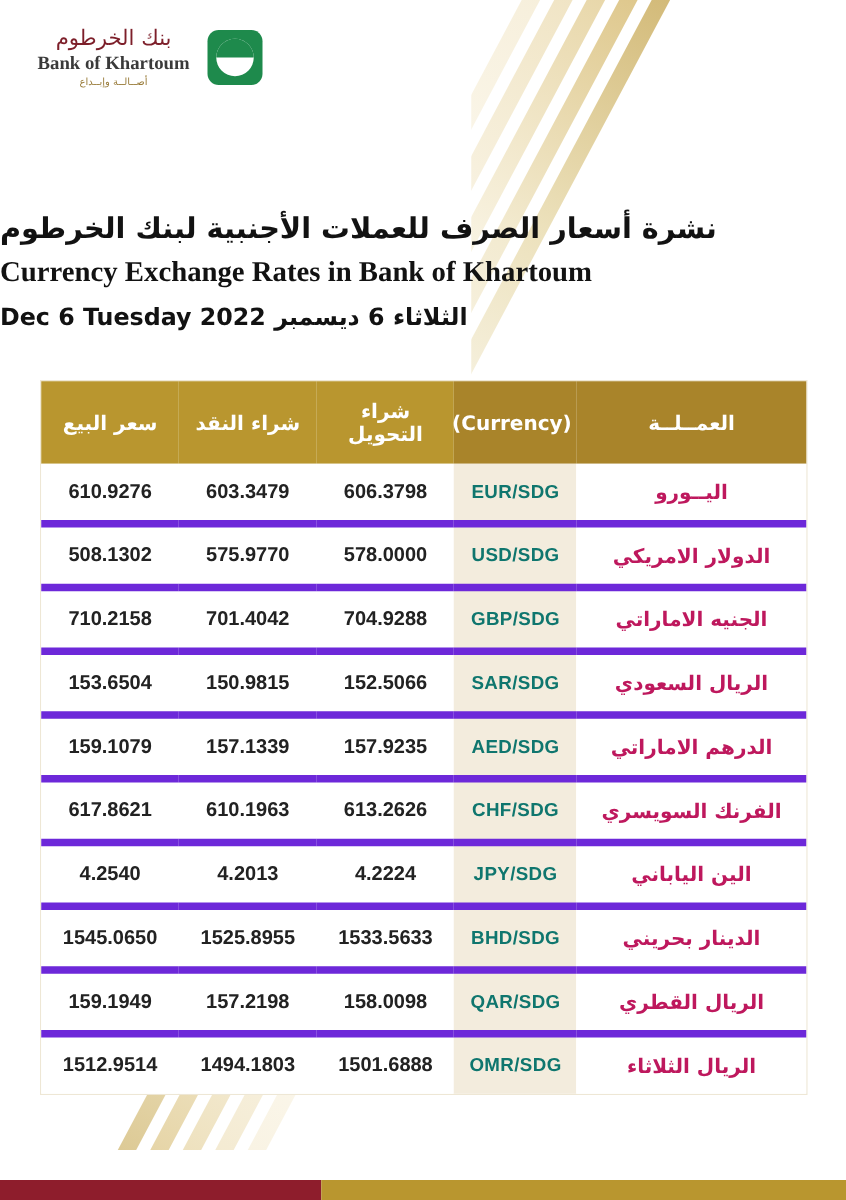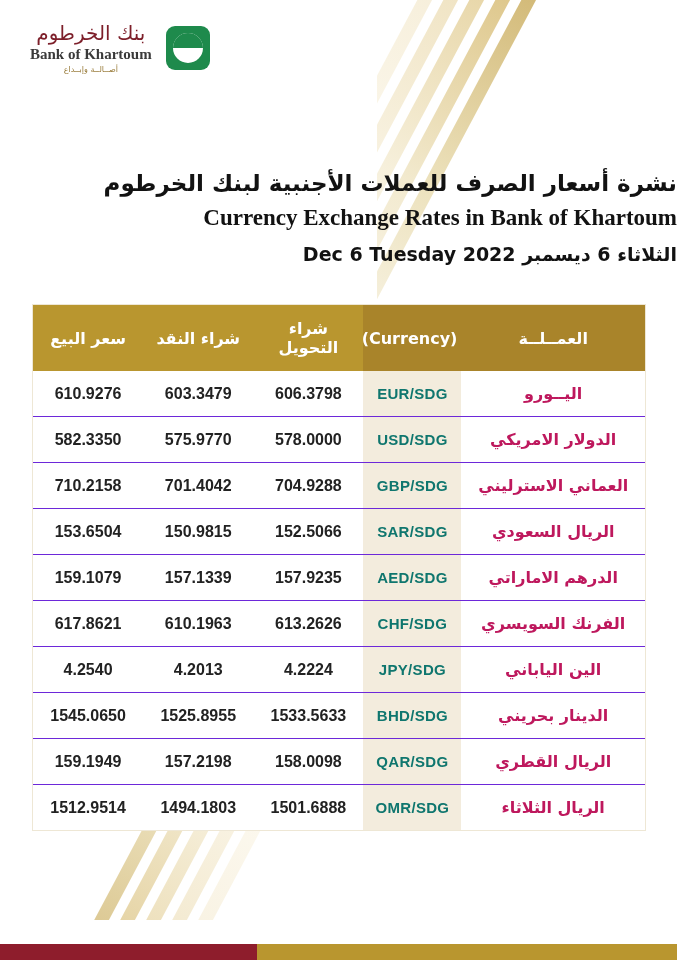--- a/index.html
+++ b/index.html
@@ -76,21 +76,21 @@
     align-items: center;
     gap: 14px;
     z-index: 3;
   }
   .logo-text {
     text-align: center;
     line-height: 1.1;
   }
   .logo-ar {
     font-family: "DejaVu Sans", sans-serif;
-    font-size: 20px;
+    font-size: 17px;
     color: #7d1f2a;
     letter-spacing: 1px;
     direction: rtl;
   }
   .logo-en {
     font-family: "Liberation Serif", serif;
     font-size: 15px;
     color: #3a3a3a;
     margin-top: 2px;
     font-weight: 600;
@@ -129,21 +129,21 @@
     left: 7px; top: 7px;
     border-radius: 15px 15px 0 0;
   }
 
   
   .titles {
     position: absolute;
     top: 168px;
     left: 0;
     width: 677px;
-    text-align: right;
+    text-align: left;
     z-index: 3;
   }
   .title-ar {
     font-family: "DejaVu Sans", sans-serif;
     font-size: 23px;
     font-weight: bold;
     color: #121212;
     direction: rtl;
     line-height: 1.35;
   }
@@ -191,21 +191,21 @@
   thead th.th-cur {
     background: #a9842a;
   }
   tbody td {
     font-family: "Liberation Sans", sans-serif;
     font-size: 16px;
     font-weight: bold;
     color: #222222;
     text-align: center;
     padding: 13px 4px;
-    border-bottom: 1px solid #6d28d9;
+    border-bottom: 6px solid #6d28d9;
     background: #ffffff;
   }
   tbody td.code {
     background: #f3ecdd;
     color: #0f766e;
     font-size: 15px;
     letter-spacing: .3px;
   }
   tbody td.name {
     background: #ffffff;
@@ -290,32 +290,32 @@
     </thead>
     <tbody>
       <tr>
         <td>610.9276</td>
         <td>603.3479</td>
         <td>606.3798</td>
         <td class="code">EUR/SDG</td>
         <td class="name">اليــورو</td>
       </tr>
       <tr>
-        <td>582.3350</td>
+        <td>508.1302</td>
         <td>575.9770</td>
         <td>578.0000</td>
         <td class="code">USD/SDG</td>
         <td class="name">الدولار الامريكي</td>
       </tr>
       <tr>
         <td>710.2158</td>
         <td>701.4042</td>
         <td>704.9288</td>
         <td class="code">GBP/SDG</td>
-        <td class="name">العماني الاسترليني</td>
+        <td class="name">الجنيه الاماراتي</td>
       </tr>
       <tr>
         <td>153.6504</td>
         <td>150.9815</td>
         <td>152.5066</td>
         <td class="code">SAR/SDG</td>
         <td class="name">الريال السعودي</td>
       </tr>
       <tr>
         <td>159.1079</td>

